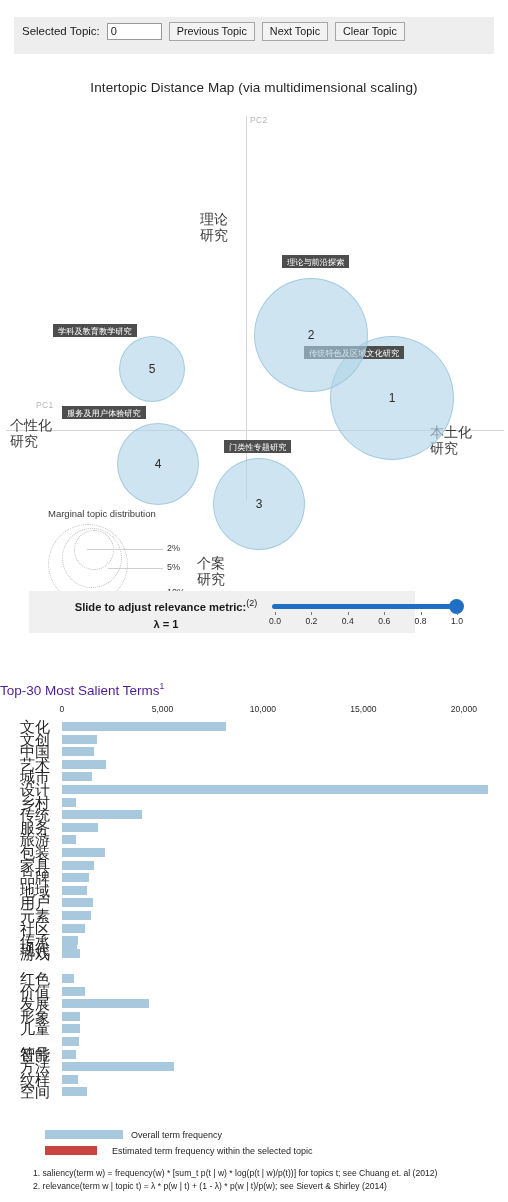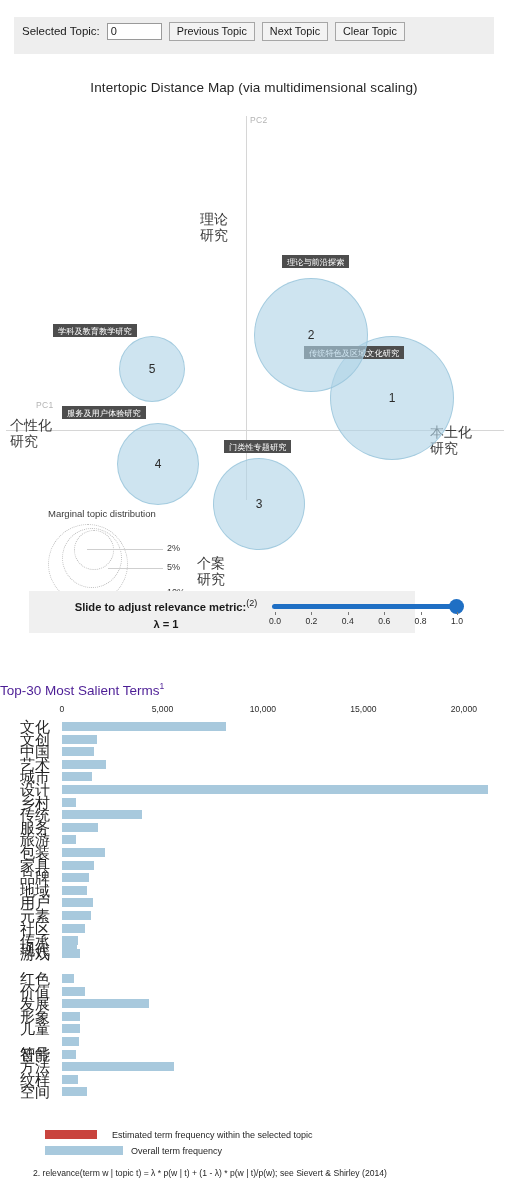--- a/index.html
+++ b/index.html
@@ -336,23 +336,24 @@
       </div>
       <div class="grow" style="left: 0px; top: 383.4px; width: 508px;">
         <div class="term" style="left: 20px; width: 36px; top: 0px;">空间</div>
         <div class="bar" style="left: 62px; width: 25.1136px; background: rgb(168, 201, 221);"></div>
       </div>
     </div>
 </div>
 
 <div id="legend">
   <div class="lrow">
+    <div class="lsw blue" style="background: rgb(168, 201, 221);"></div>
+    <div class="ltxt">Overall term frequency</div>
+  </div>
+  <div class="lrow">
     <div class="lsw red" style="background: rgb(201, 68, 62);"></div>
     <div class="ltxt">Estimated term frequency within the selected topic</div>
   </div>
-  <div class="lrow">
-    <div class="lsw blue" style="background: rgb(168, 201, 221);"></div>
-    <div class="ltxt">Overall term frequency</div>
-  </div>
 </div>
 <div id="notes">
+  <div class="note">1. saliency(term w) = frequency(w) * [sum_t p(t | w) * log(p(t | w)/p(t))] for topics t; see Chuang et. al (2012)</div>
   <div class="note">2. relevance(term w | topic t) = λ * p(w | t) + (1 - λ) * p(w | t)/p(w); see Sievert &amp; Shirley (2014)</div>
 </div>
 
 </body></html>

